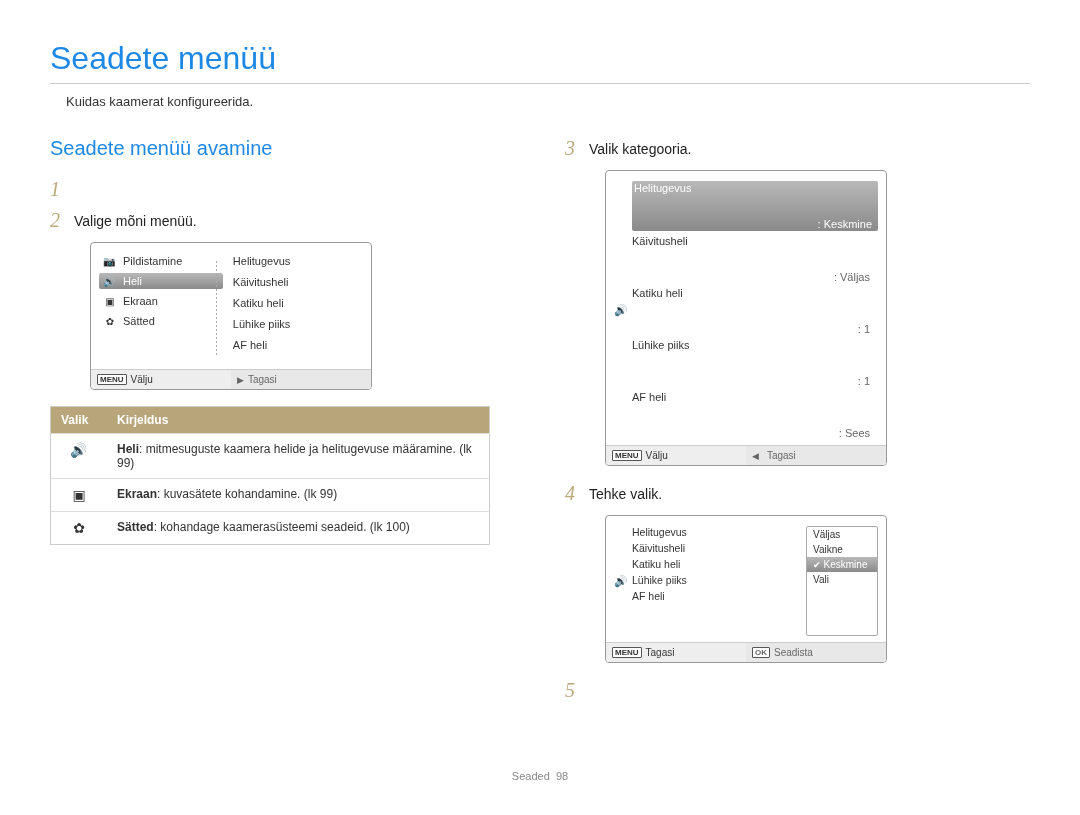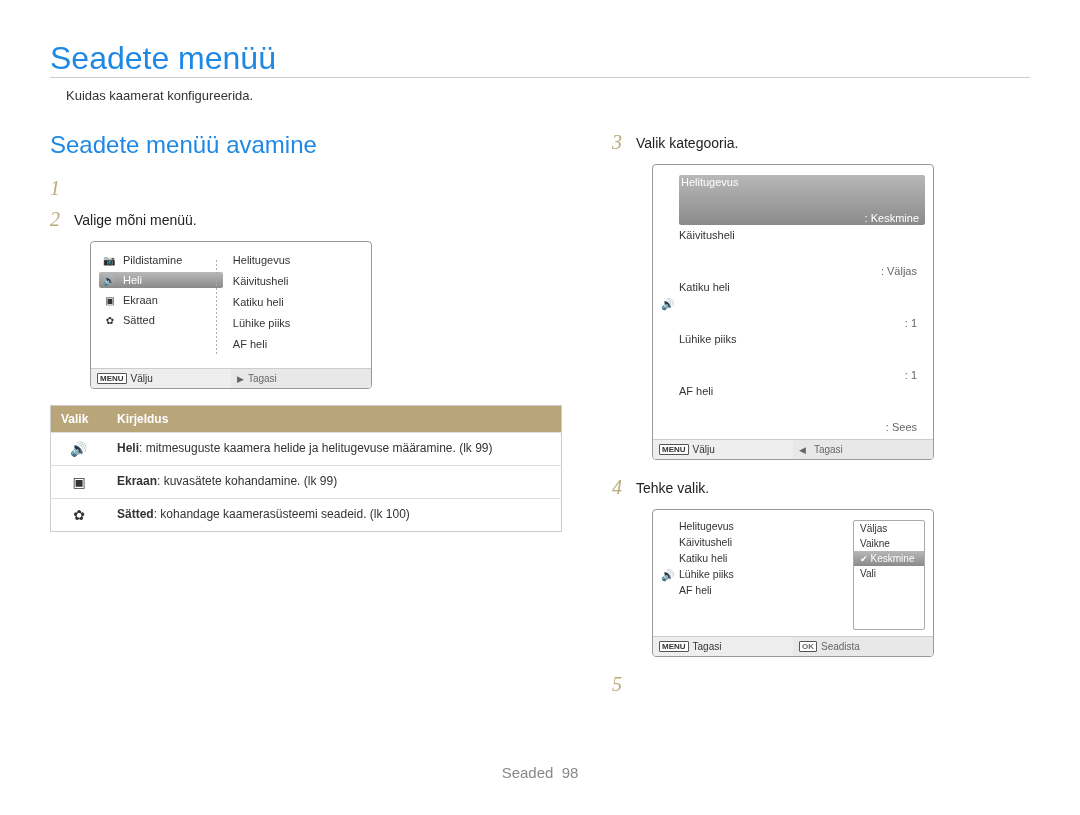--- a/index.html
+++ b/index.html
@@ -10,35 +10,35 @@
     color: #333;
     background: #fff;
     width: 1080px;
     box-sizing: border-box;
   }
   .page-title {
     font-size: 32px;
     color: #1e88e5;
     font-weight: normal;
     margin: 0;
-    padding-bottom: 0;
+    padding-bottom: 6px;
     border-bottom: 1px solid #ccc;
   }
   .subtitle {
     font-size: 13px;
     margin: 10px 0 28px 16px;
     color: #333;
   }
   .columns {
     display: flex;
     gap: 50px;
   }
   .col { flex: 1; }
   .section-heading {
-    font-size: 24px;
+    font-size: 20px;
     color: #1e88e5;
     margin: 0 0 18px 0;
     font-weight: normal;
   }
   .step {
     display: flex;
     align-items: flex-start;
     margin-bottom: 8px;
   }
   .step-num {
@@ -134,21 +134,21 @@
     align-items: center;
     gap: 4px;
   }
   .screen-footer .fb { background: #e8e8e8; color: #666; }
   .kv { display: flex; justify-content: space-between; padding-right: 8px; }
   .kv .v { color: #666; margin-top: 36px; }
   .kv.sel { background: linear-gradient(#b8b8b8, #8a8a8a); color: #fff; border-radius: 2px; padding: 1px 6px 1px 2px;}
   .kv.sel .v { color: #fff; }
   
   .desc-table {
-    width: 512px;
+    width: 440px;
     border: 1px solid #ccc;
     border-collapse: collapse;
     font-size: 12px;
     margin-top: 10px;
   }
   .desc-table th {
     background: #b8a67a;
     color: #fff;
     text-align: left;
     padding: 6px 10px;
@@ -159,21 +159,21 @@
     border-top: 1px solid #ddd;
     vertical-align: top;
   }
   .desc-table td.icon-cell {
     width: 36px;
     text-align: center;
     font-size: 14px;
   }
   .page-footer {
     text-align: center;
-    font-size: 15px;
+    font-size: 11px;
     color: #888;
     margin-top: 60px;
   }
   .opt-box {
     border: 1px solid #aaa;
     border-radius: 2px;
     width: 70px;
     margin-left: auto;
     font-size: 10px;
   }

